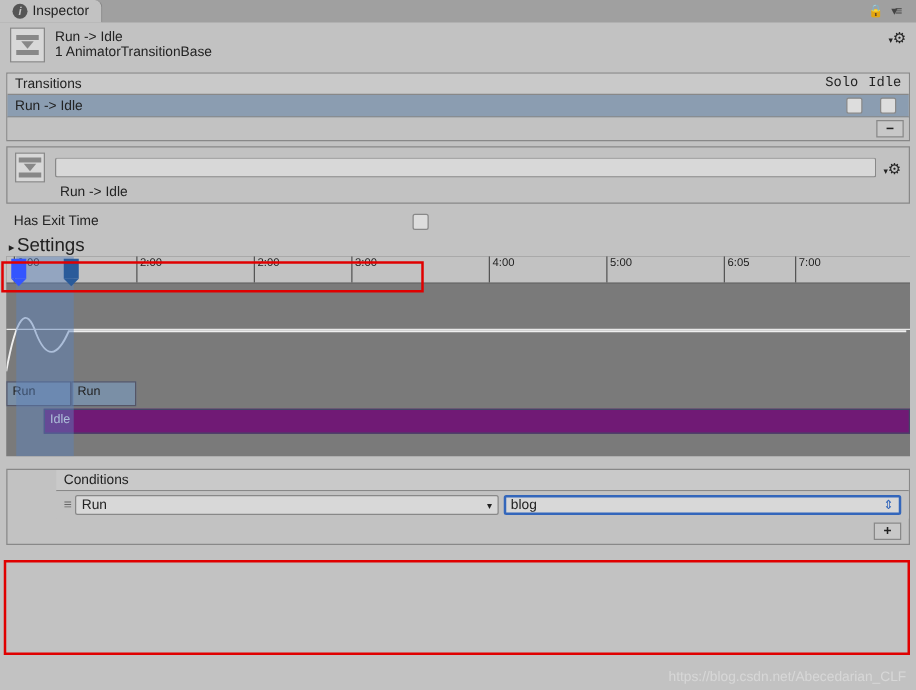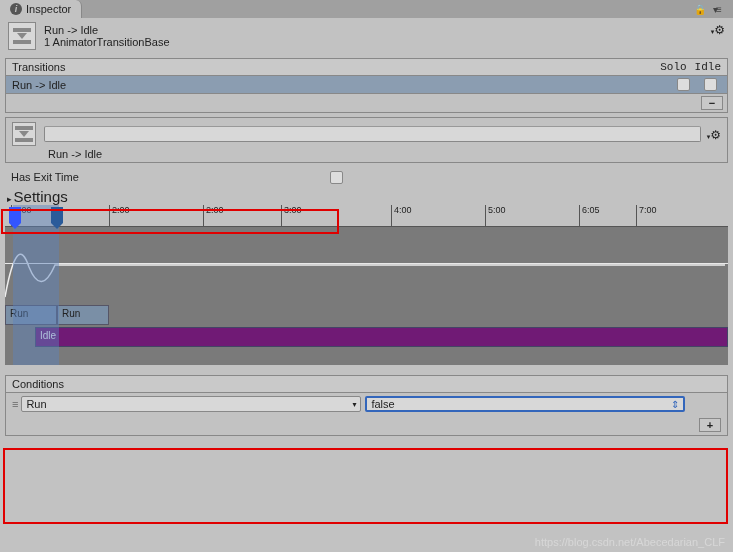--- a/index.html
+++ b/index.html
@@ -206,20 +206,21 @@
   .clip { background: #7a8fa6; border: 1px solid #556; padding: 2px 4px; font-size: 10px; color: #222; }
   .clip-row2 {
     position: absolute; top: 122px; left: 30px; right: 0; height: 20px;
     background: #701a75; border: 1px solid #446;
     padding: 2px 4px; font-size: 10px; color: #eee;
   }
 
   .conditions {
     margin: 10px 5px 4px 5px;
     border: 1px solid #888;
+    padding-left: 39px;
   }
   .cond-hdr {
     background: #c9c9c9;
     padding: 2px 6px;
     border-bottom: 1px solid #888;
   }
   .cond-row {
     display: flex; align-items: center;
     padding: 3px 6px; gap: 4px;
     background: #c2c2c2;
@@ -351,21 +352,21 @@
 
 <div class="conditions">
   <div class="cond-hdr">Conditions</div>
   <div class="cond-row">
     <span class="drag-handle">≡</span>
     <div class="dd dd-param">
       <span>Run</span>
       <span class="caret">▾</span>
     </div>
     <div class="dd dd-value">
-      <span>false</span>
+      <span>blog</span>
       <span class="caret"></span>
     </div>
   </div>
   <div class="cond-btns">
     <span class="sq-btn">+</span>
   </div>
 </div>
 <div class="highlight" style="left:3px; top:448px; width:725px; height:76px;"></div>
 
 <div class="watermark">https://blog.csdn.net/Abecedarian_CLF</div>

